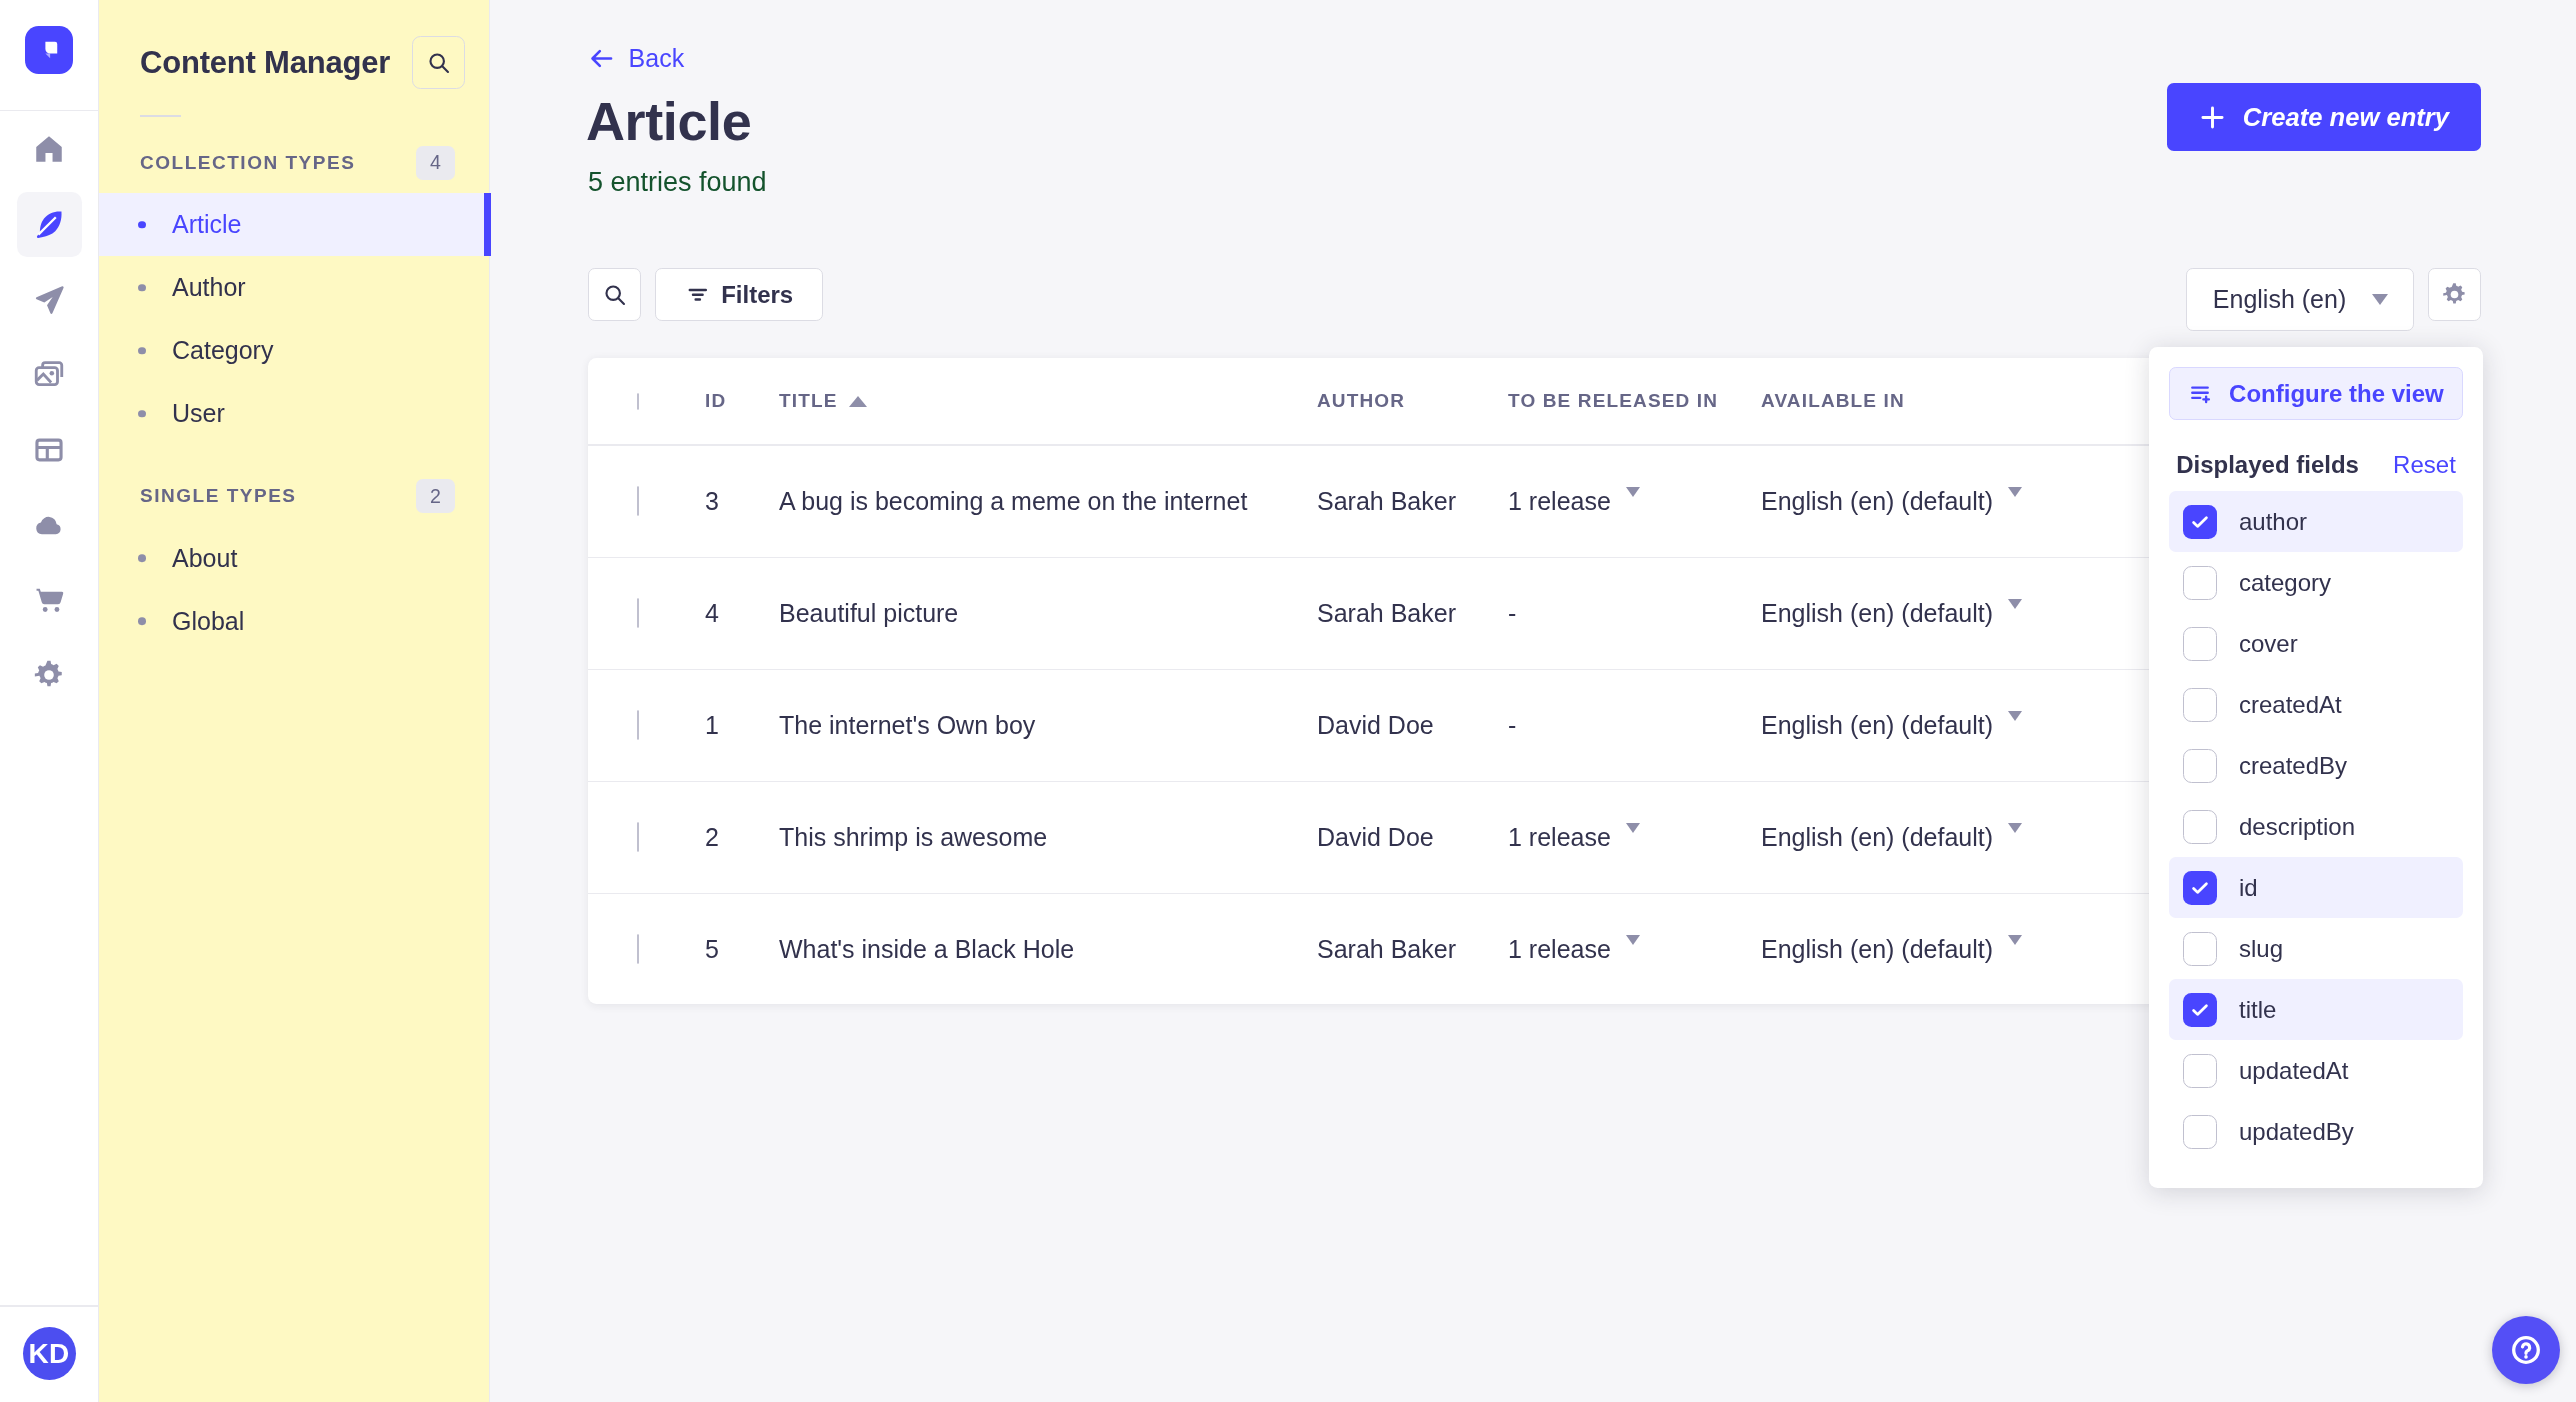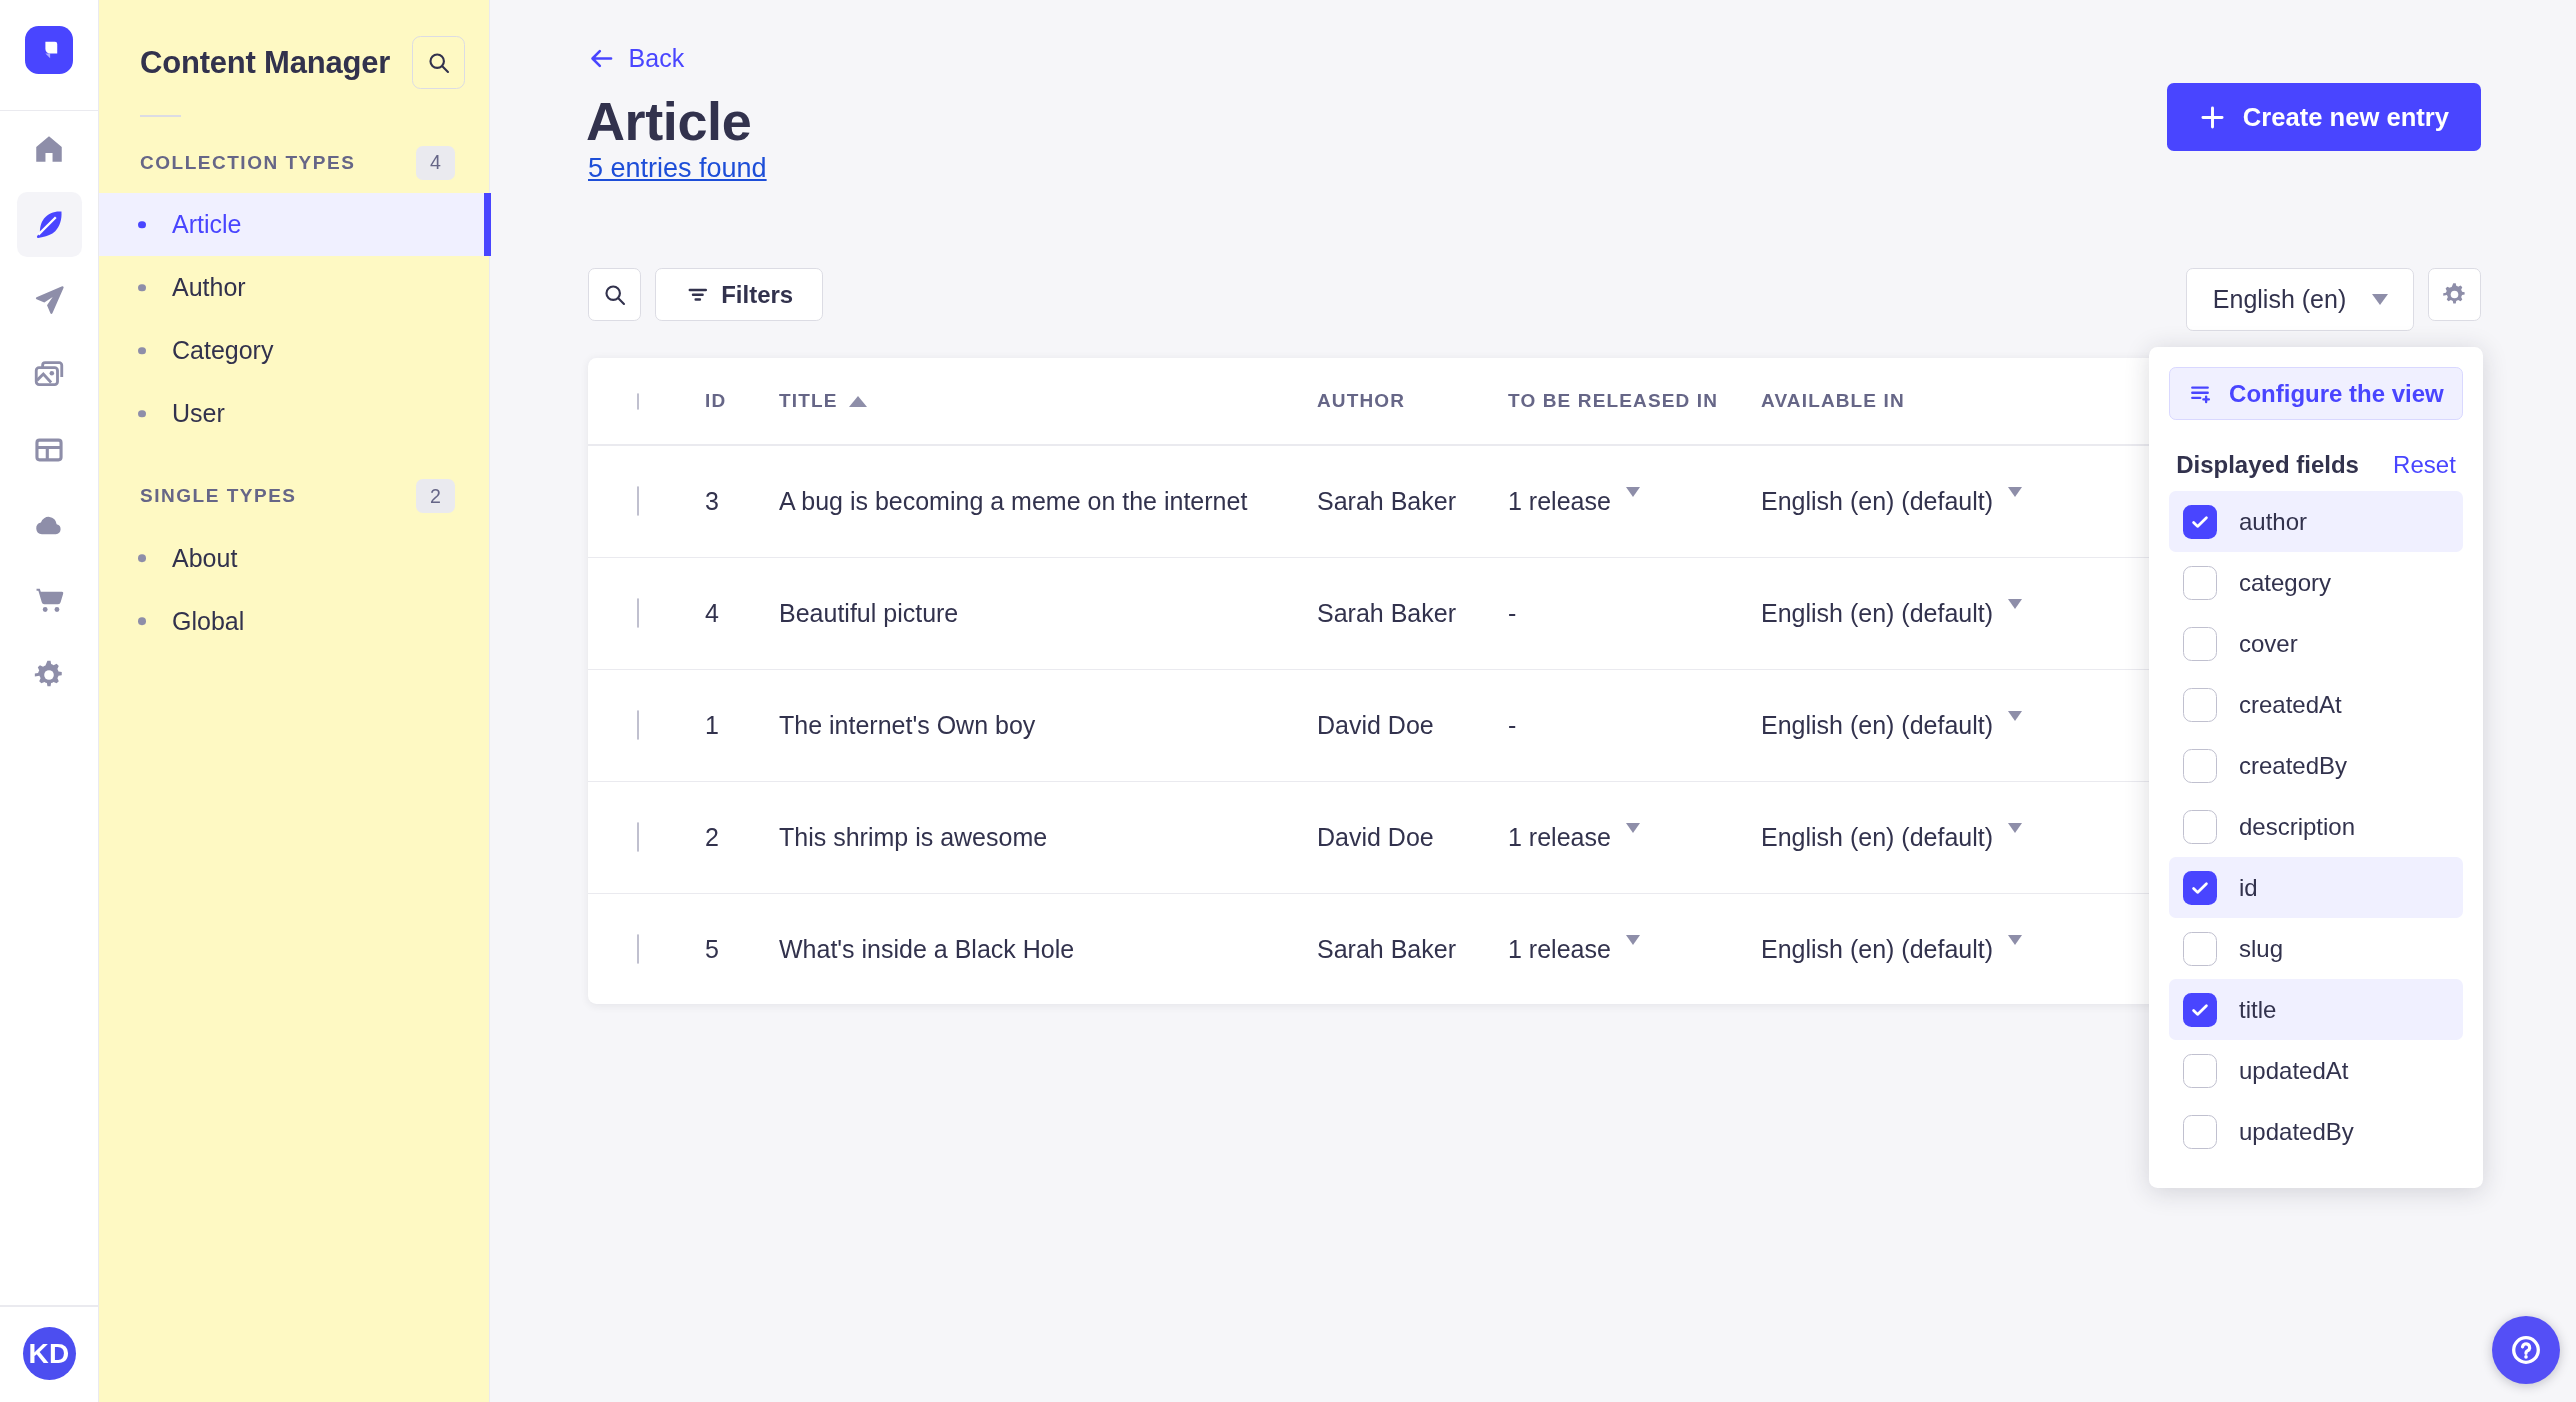--- a/index.html
+++ b/index.html
@@ -73,26 +73,26 @@
     content:""; position:absolute; right:-1.7px; top:0; bottom:0; width:6.8px; background:#4945ff;
   }
 
   
   .main { position:absolute; left:490px; top:0; right:0; bottom:0; }
   .back-link {
     position:absolute; left:98px; top:44px; display:flex; align-items:center; gap:13.6px;
     color:#4945ff; font-size:25px; text-decoration:none; cursor:pointer;
   }
   .page-title { position:absolute; left:96px; top:90px; font-size:54px; font-weight:bold; color:#32324d; letter-spacing:-0.4px; }
-  .page-subtitle { position:absolute; left:98px; top:153px; font-size:27px; color:#1d4ed8;text-decoration:underline; }
+  .page-subtitle { position:absolute; left:98px; top:167px; font-size:27px; color:#14532d; }
   .create-btn {
     position:absolute; right:95px; top:83px; height:68px; padding:0 32px;
     background:#4945ff; border:none; border-radius:6.8px; color:#fff;
     font-size:25.6px; font-weight:bold; font-family:inherit;
-    display:flex; align-items:center; gap:17px; cursor:pointer;
+    display:flex; align-items:center; gap:17px; cursor:pointer;font-style:italic;
   }
 
   .toolbar-left { position:absolute; left:98px; top:268px; display:flex; gap:13.6px; }
   .icon-btn {
     width:53px; height:53px; background:#fff; border:1.7px solid #dcdce4; border-radius:6.8px;
     display:flex; align-items:center; justify-content:center; cursor:pointer; color:#32324d;
   }
   .filters-btn {
     height:53px; padding:0 29px; background:#fff; border:1.7px solid #dcdce4; border-radius:6.8px;
     font-size:24px; font-weight:bold; color:#32324d; font-family:inherit;

